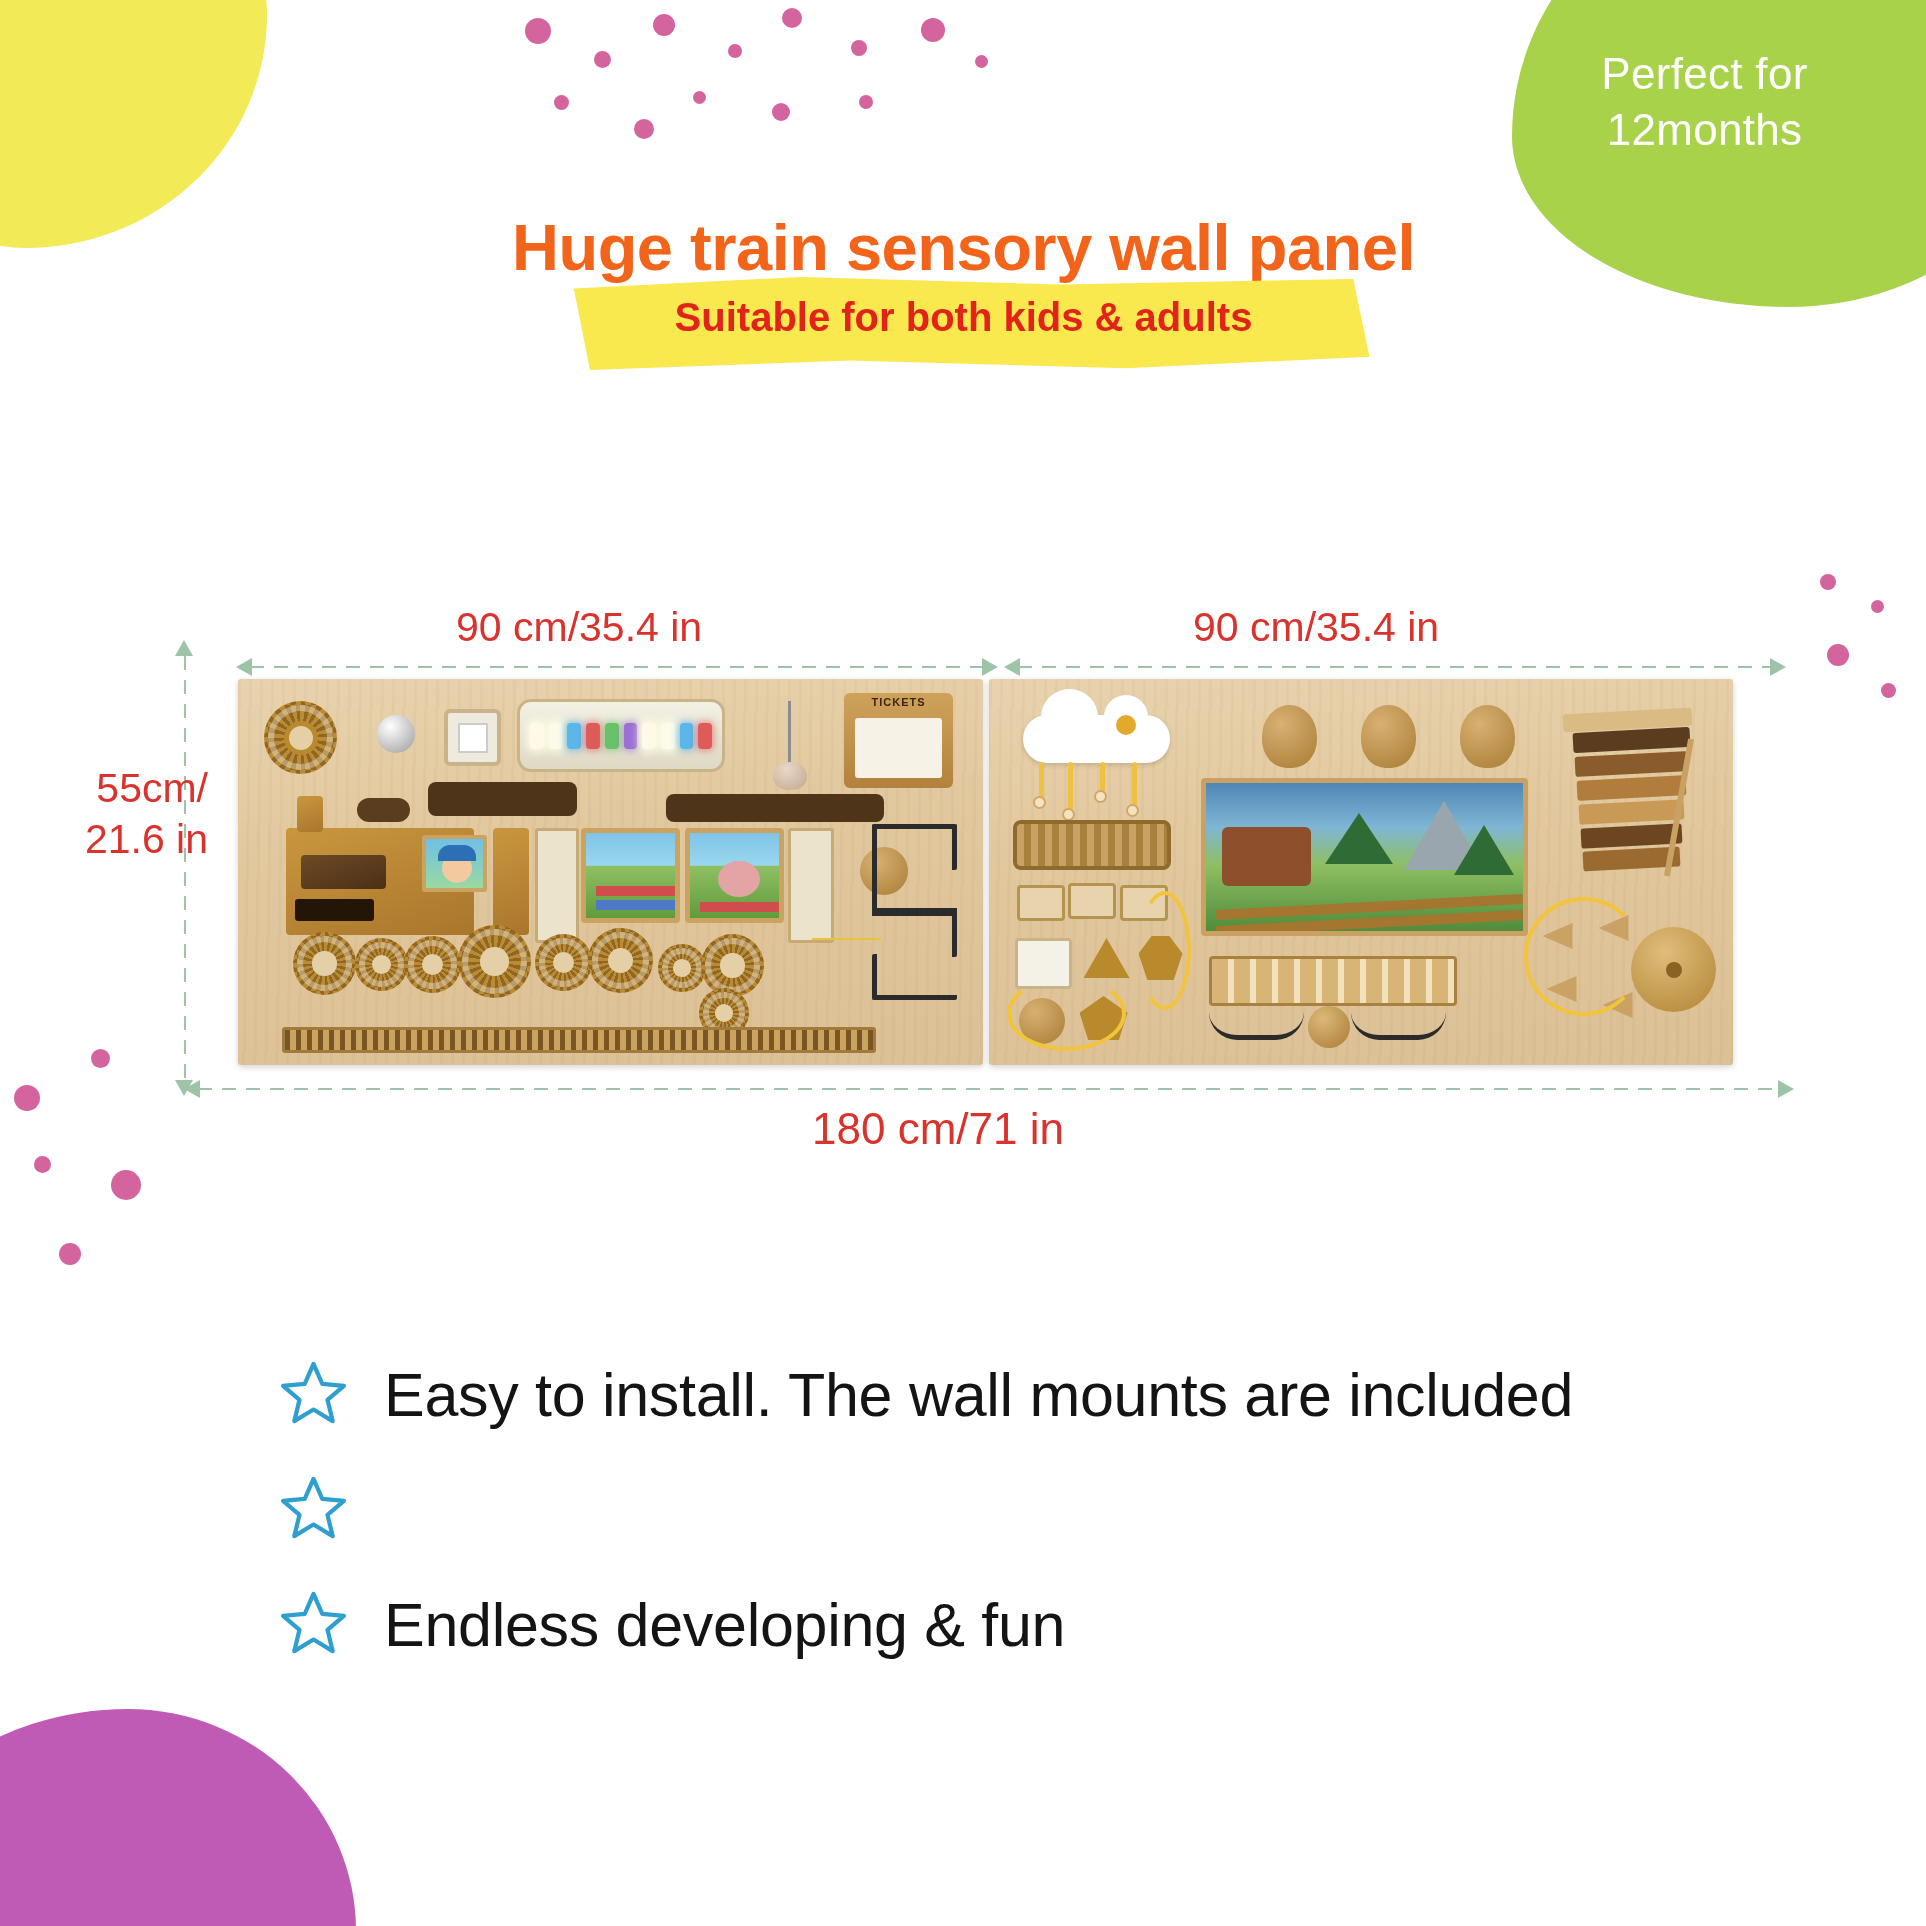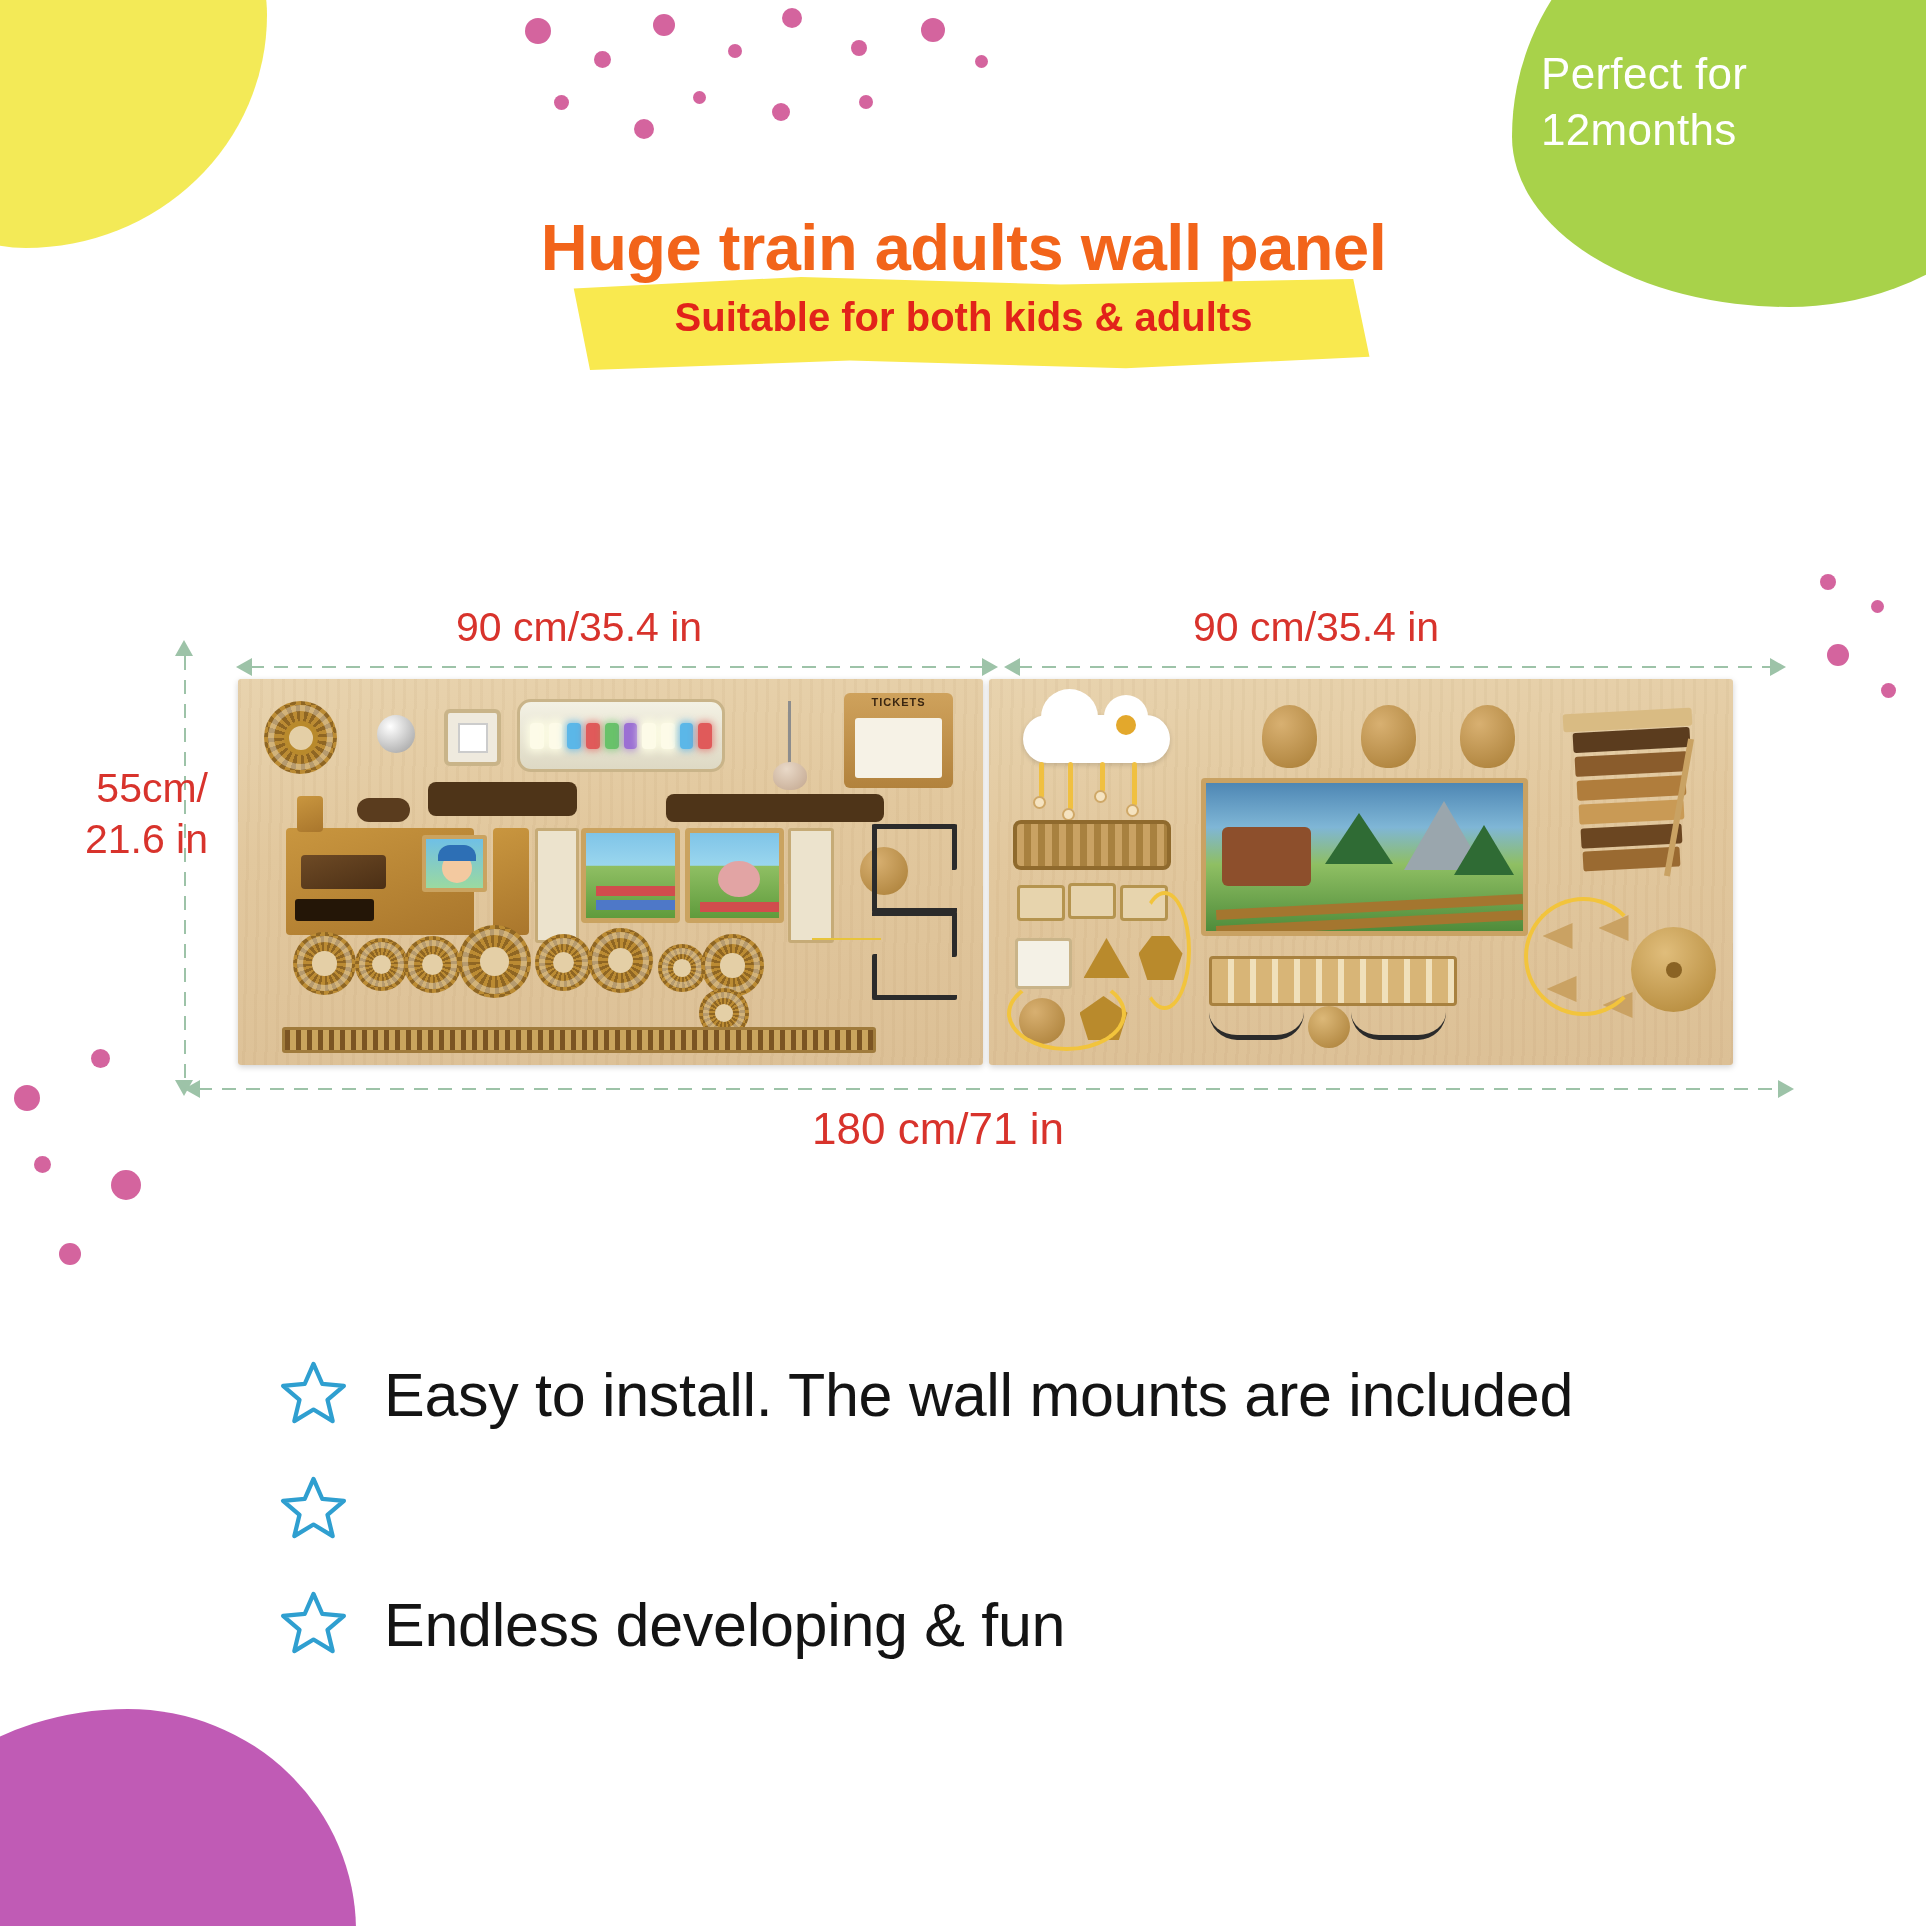--- a/index.html
+++ b/index.html
@@ -34,20 +34,21 @@
     border-radius: 52% 48% 44% 56% / 48% 56% 44% 52%;
   }
 
   .dot { position: absolute; border-radius: 50%; background: #d4649e; }
 
   
   .perfect-for {
     position: absolute;
     right: 59px; top: 46px;
     width: 327px;
+    text-align: center;
     color: #ffffff;
     font-size: 44px;
     line-height: 1.28;
     letter-spacing: 0.3px;
   }
 
   .title {
     position: absolute;
     left: 0; right: 0; top: 166px;
     text-align: center;
@@ -286,21 +287,21 @@
   <span class="dot" style="left:34px;top:1156px;width:17px;height:17px;"></span>
   <span class="dot" style="left:111px;top:1170px;width:30px;height:30px;"></span>
   <span class="dot" style="left:59px;top:1243px;width:22px;height:22px;"></span>
 </div>
 
 <div class="perfect-for">
   <div>Perfect for</div>
   <div>12months</div>
 </div>
 
-<h1 class="title">Huge train adults wall panel</h1>
+<h1 class="title">Huge train sensory wall panel</h1>
 
 <div class="subtitle-wrap">
   <div class="subtitle-highlight"></div>
   <div class="subtitle-text">Suitable for both kids &amp; adults</div>
 </div>
 
 <div class="diagram">
 
   <div class="arrow-h" style="left:32px;top:121px;width:733px;"></div>
   <div class="tip tip-l" style="left:18px;top:113px;"></div>

